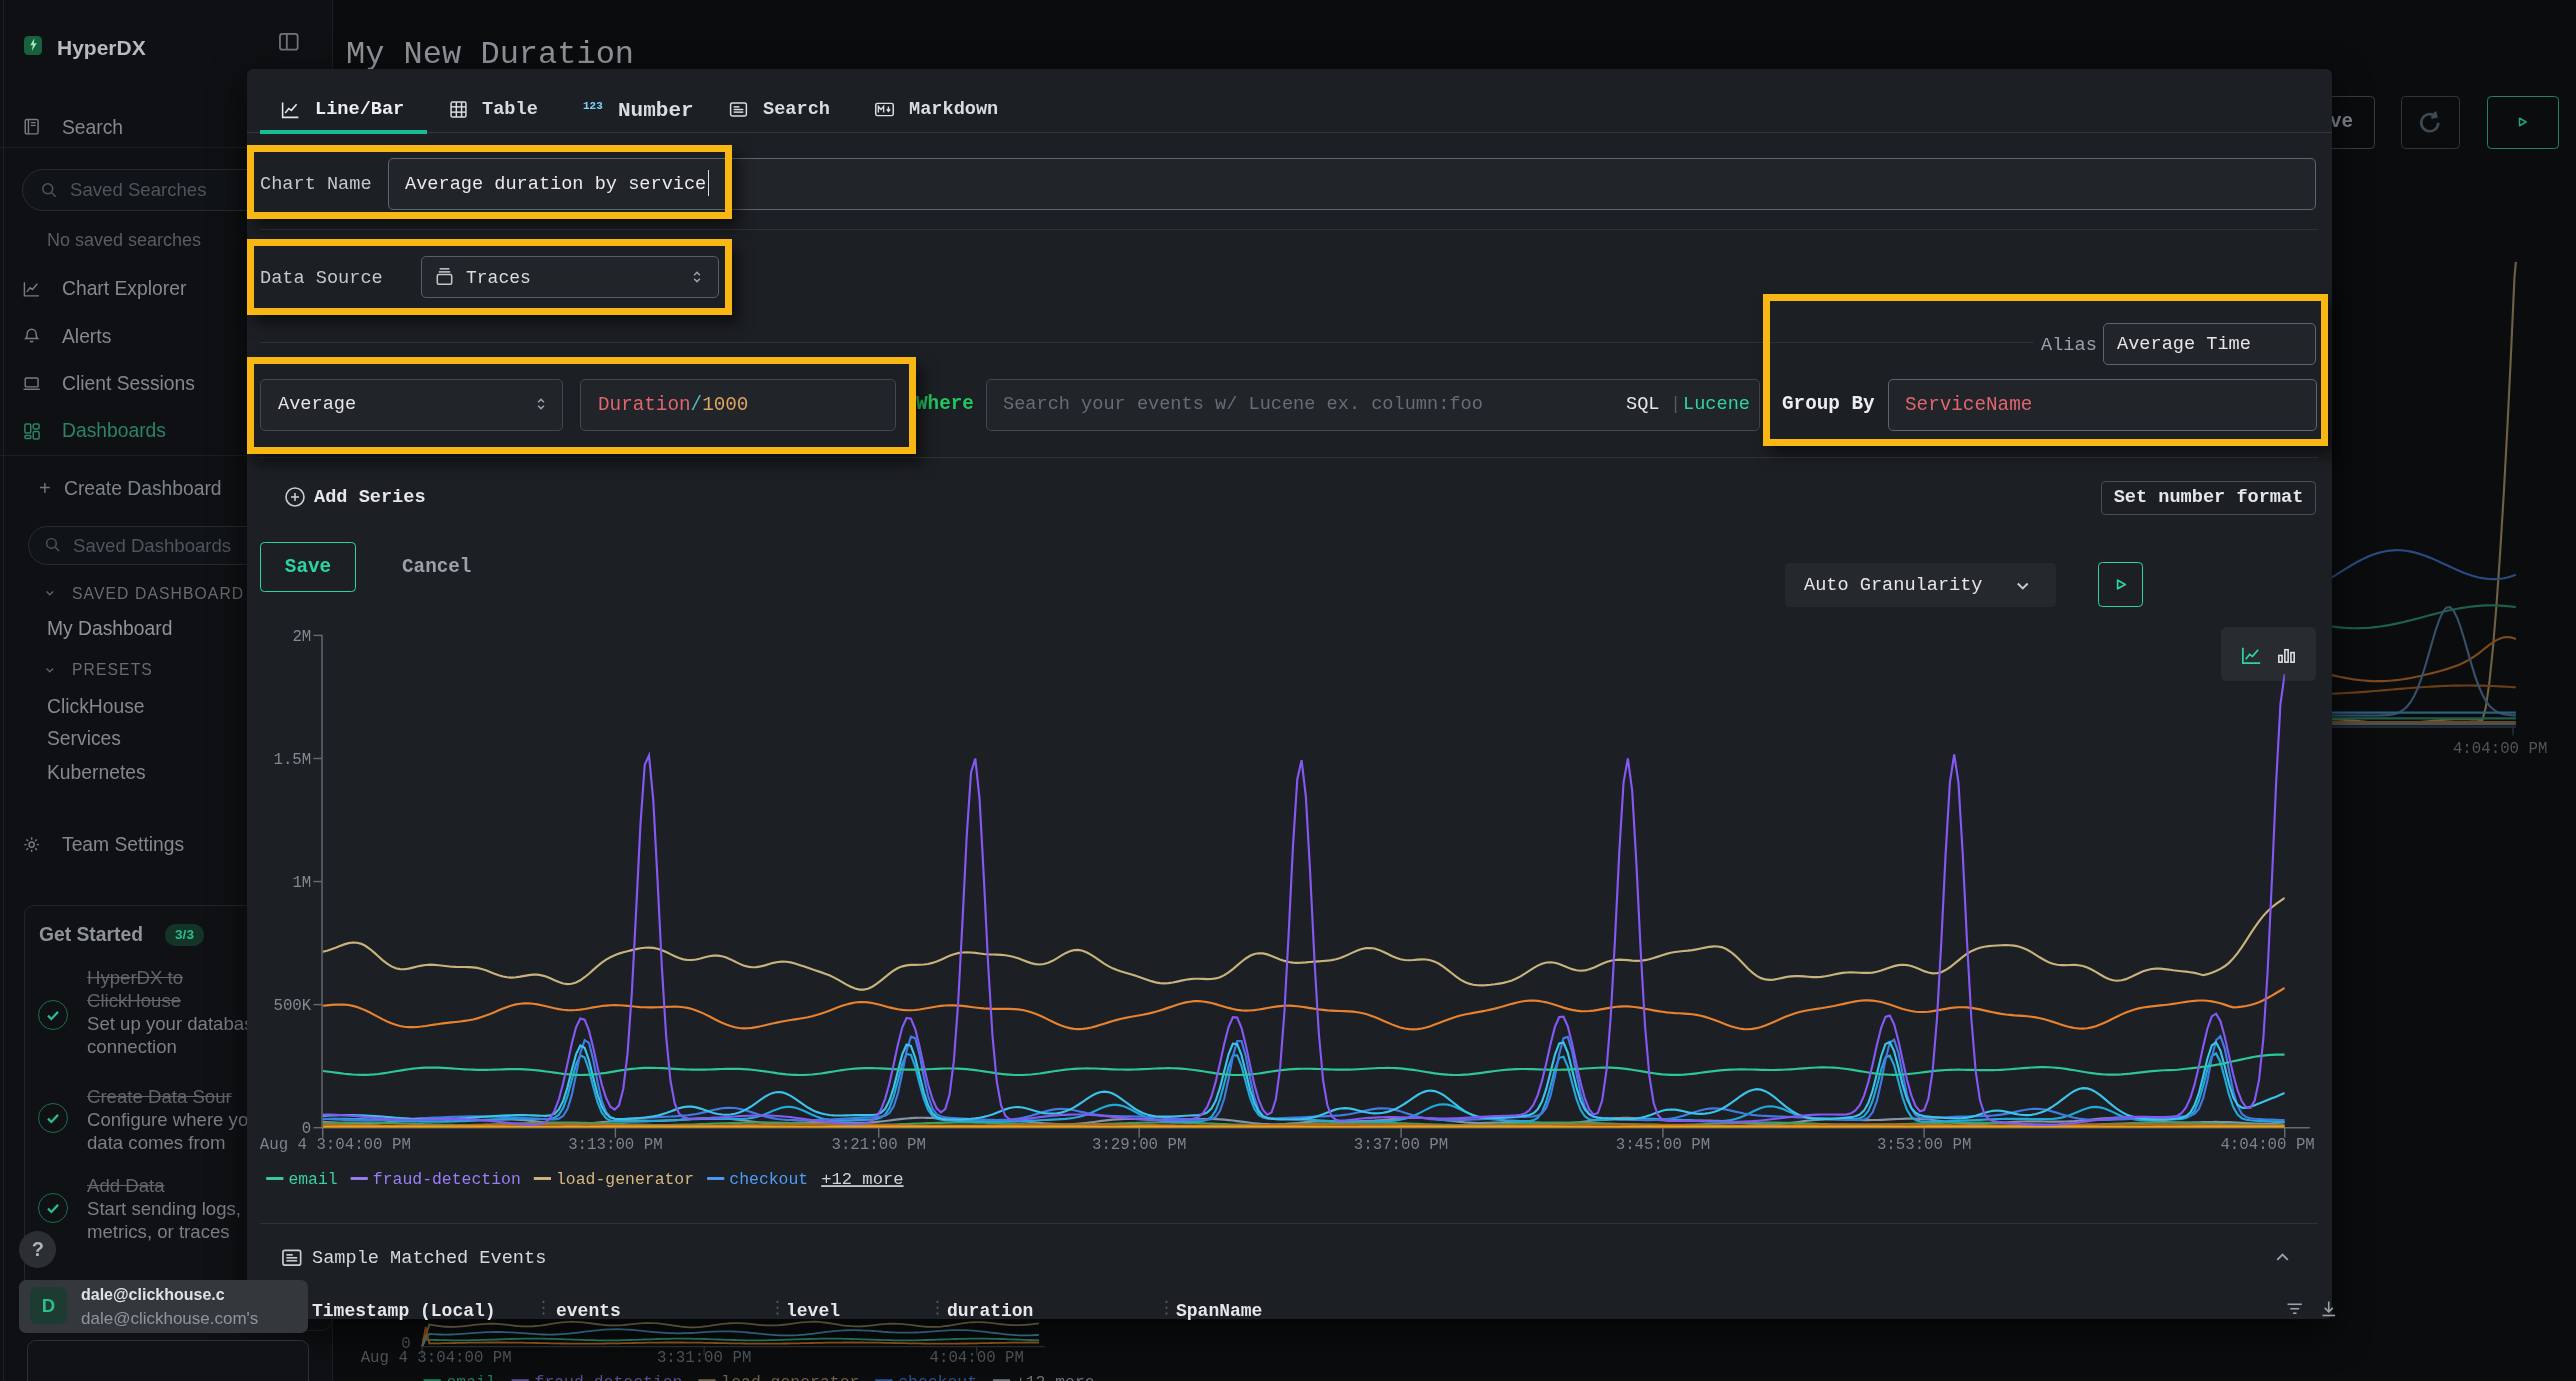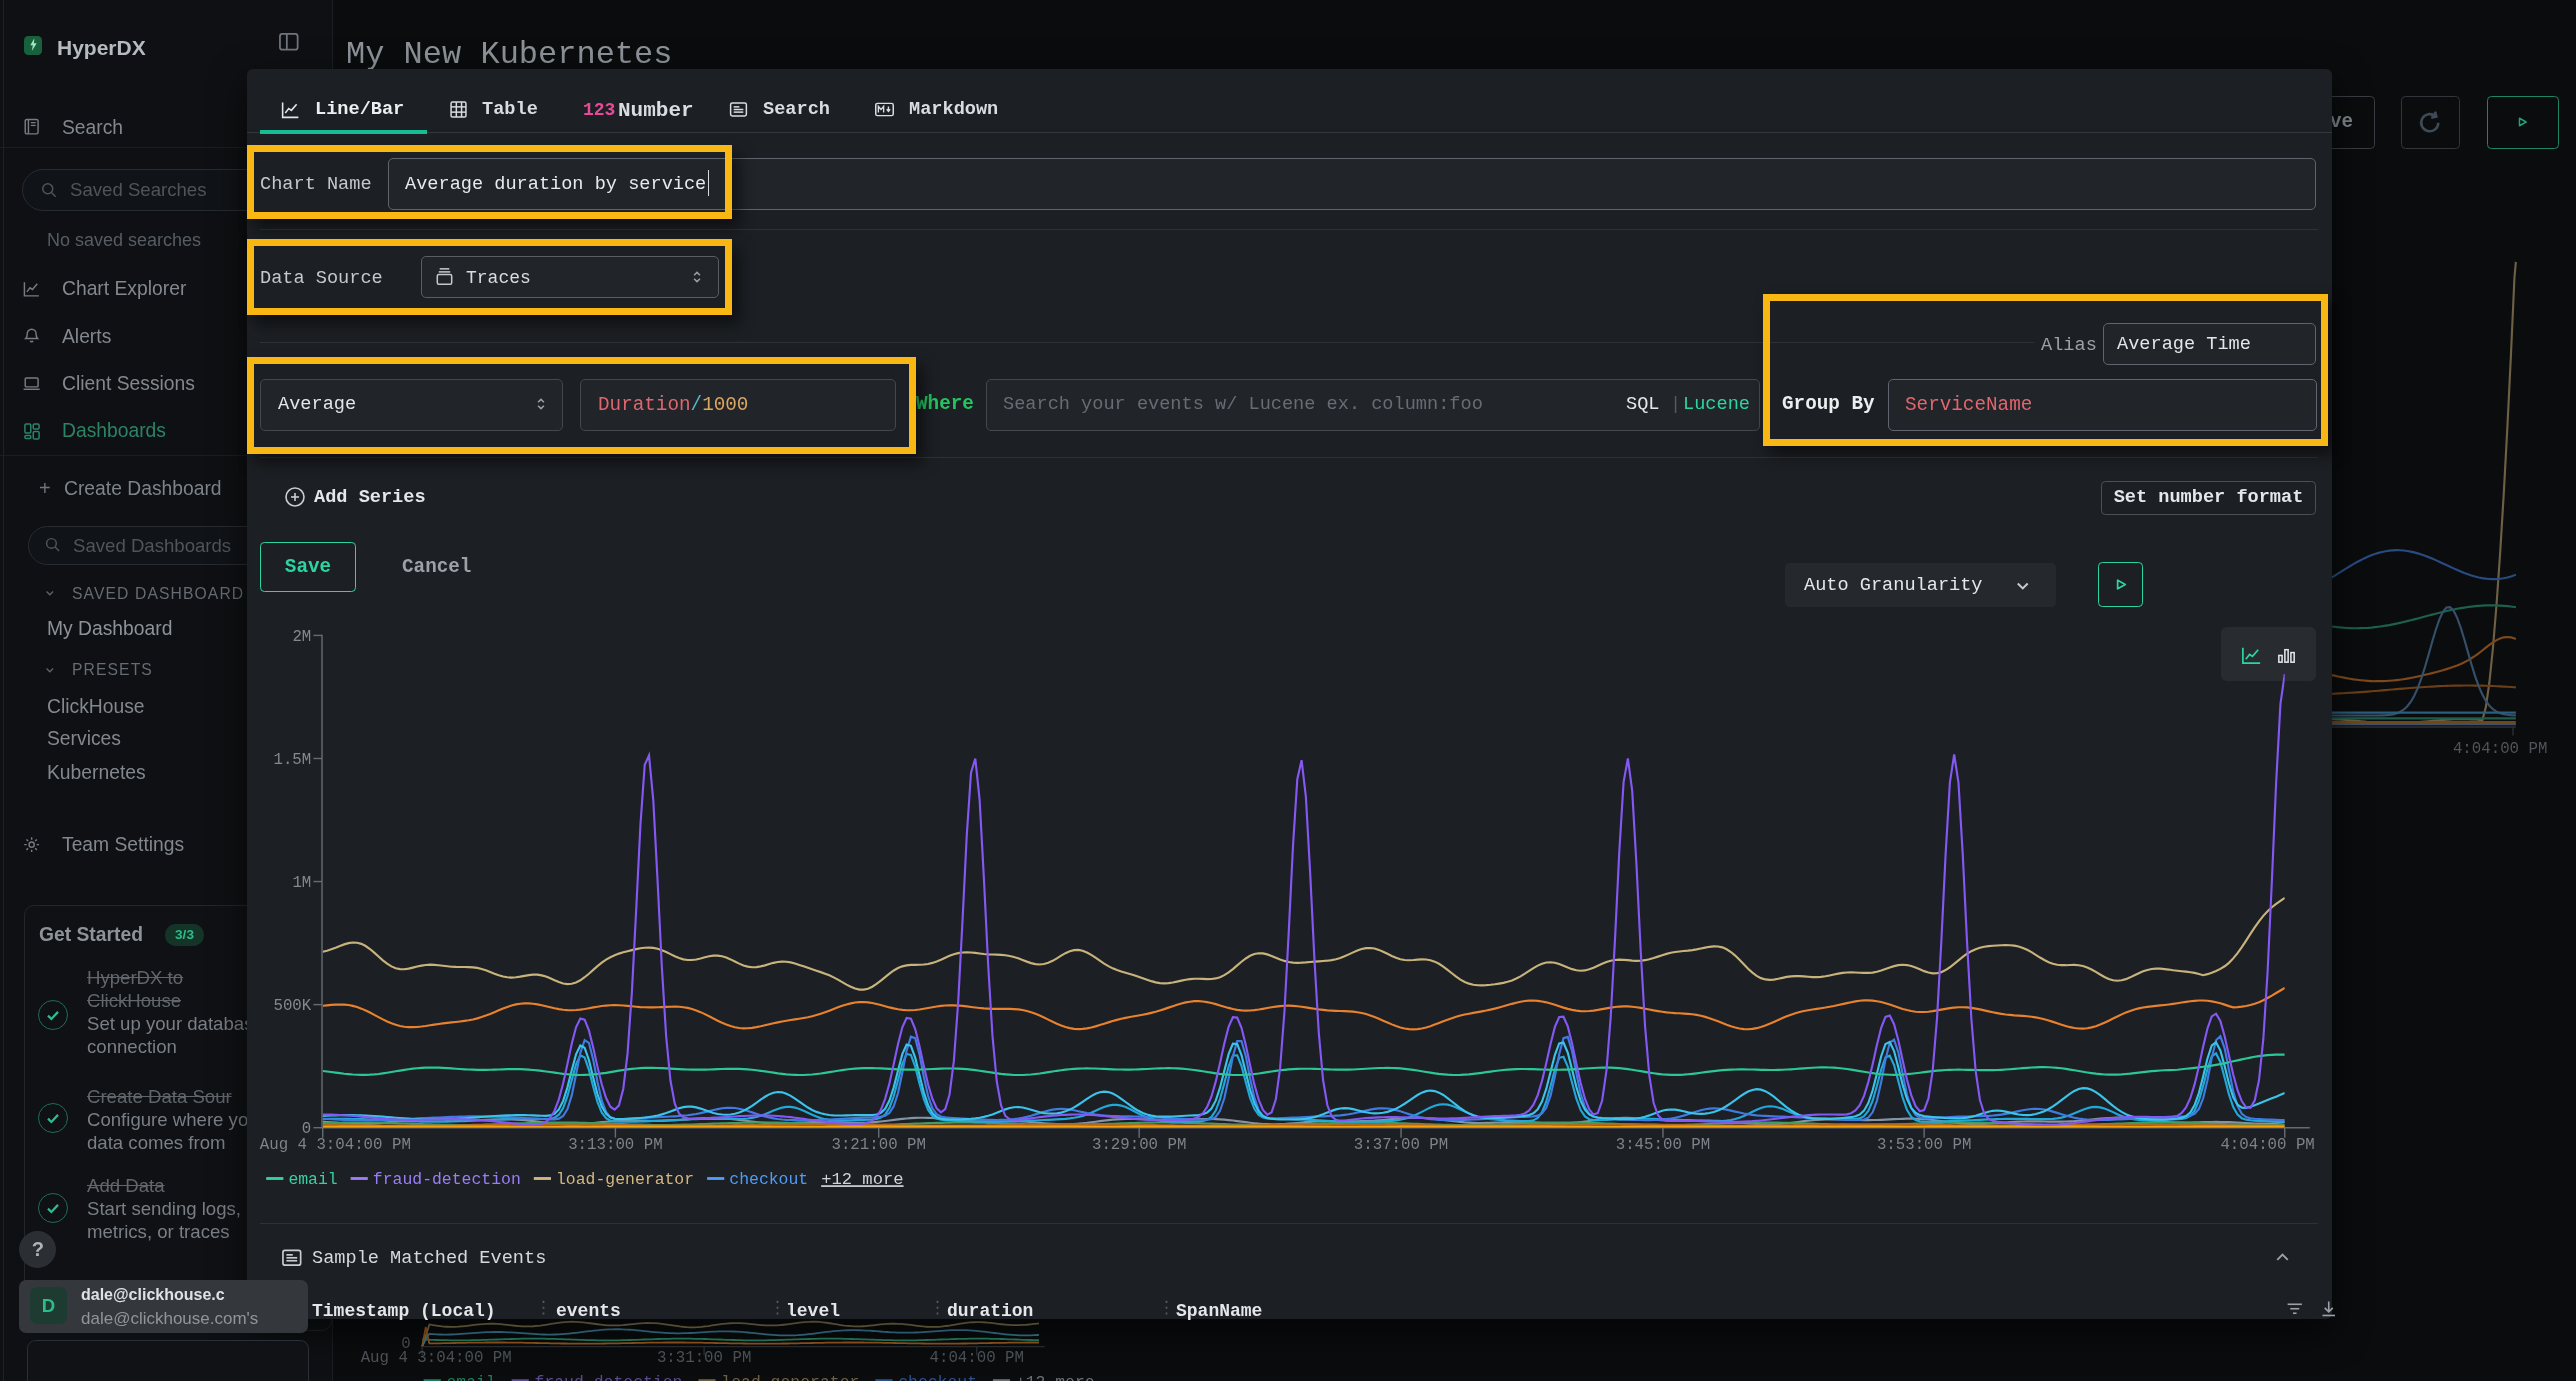--- a/index.html
+++ b/index.html
@@ -109,21 +109,21 @@
     </svg>
     <div class="abs sans" style="left:87px;top:1175px;font-size:18.6px;color:#60666c;text-decoration:line-through">Add Data</div>
     <div class="abs sans" style="left:87px;top:1198px;font-size:18.6px;color:#797f86">Start sending logs,</div>
     <div class="abs sans" style="left:87px;top:1221px;font-size:18.6px;color:#797f86">metrics, or traces</div>
     <div class="abs" style="left:19.3px;top:1231px;width:37px;height:37px;background:#2b2f34;border-radius:50%"></div>
     <div class="abs sans" style="left:19.3px;top:1231px;width:37px;height:37px;text-align:center;line-height:37px;font-size:20px;font-weight:bold;color:#aeb3b8">?</div>
     <svg style="position:absolute;left:277px;top:30px" width="23.6" height="23.6" viewBox="0 0 24 24" fill="none">
       <rect x="3" y="4" width="18" height="16" rx="2.5" stroke="#6f757b" stroke-width="1.8"></rect>
       <line x1="10" y1="4" x2="10" y2="20" stroke="#6f757b" stroke-width="1.8"></line>
     </svg>
-    <div class="abs" style="left:346px;top:36px;font-size:32px;color:#8d9399">My New Kubernetes</div>
+    <div class="abs" style="left:346px;top:36px;font-size:32px;color:#8d9399">My New Duration</div>
     <div class="abs" style="left:2296px;top:96px;width:79px;height:53px;border:1.4px solid #383e44;border-radius:4.3px"></div>
     <div class="abs" style="left:2330px;top:111px;font-size:19.3px;font-weight:bold;color:#7f868d">ve</div>
     <div class="abs" style="left:2401px;top:96px;width:59px;height:53px;border:1.4px solid #30363c;border-radius:4.3px"></div>
     <svg style="position:absolute;left:2414px;top:107px" width="31.5" height="31.5" viewBox="0 0 24 24" fill="none">
       <path d="M18.5 12a6.5 6.5 0 1 1-2.2-4.9" stroke="#3e4a56" stroke-width="2"></path>
       <path d="M16 3.5l1 3.8-3.9.9" stroke="#3e4a56" stroke-width="2" fill="none"></path>
     </svg>
     <div class="abs" style="left:2487px;top:96px;width:72px;height:53px;border:1.4px solid #1f8464;border-radius:4.3px"></div>
     <svg style="position:absolute;left:2512px;top:112px" width="20" height="20" viewBox="0 0 24 24" fill="none">
       <path d="M9 7.5v9l8-4.5z" stroke="#26a076" stroke-width="1.8" stroke-linejoin="round"></path>
@@ -176,21 +176,21 @@
     <div class="abs" style="left:315px;top:99px;font-size:18.6px;font-weight:bold;color:#eceef0">Line/Bar</div>
     <div class="abs" style="left:260px;top:130px;width:167px;height:3.6px;background:#18bb93"></div>
     <svg style="position:absolute;left:448px;top:99px" width="21" height="21" viewBox="0 0 24 24" fill="none">
       <rect x="3.5" y="3.5" width="17" height="17" rx="1.5" stroke="#dadde0" stroke-width="1.7"></rect>
       <line x1="3.5" y1="9" x2="20.5" y2="9" stroke="#dadde0" stroke-width="1.7"></line>
       <line x1="3.5" y1="15" x2="20.5" y2="15" stroke="#dadde0" stroke-width="1.7"></line>
       <line x1="9.5" y1="3.5" x2="9.5" y2="20.5" stroke="#dadde0" stroke-width="1.7"></line>
       <line x1="15.5" y1="3.5" x2="15.5" y2="20.5" stroke="#dadde0" stroke-width="1.7"></line>
     </svg>
     <div class="abs" style="left:482px;top:99px;font-size:18.6px;font-weight:bold;color:#dadde0">Table</div>
-    <div class="abs" style="left:583px;top:100px;font-size:18px;font-weight:bold;color:#ec4899">123</div>
+    <div class="abs" style="left:583px;top:100px;font-size:11px;font-weight:bold;color:#7dd3fc">123</div>
     <div class="abs" style="left:618px;top:99px;font-size:21px;font-weight:bold;color:#dadde0">Number</div>
     <svg style="position:absolute;left:728px;top:99px" width="21" height="21" viewBox="0 0 24 24" fill="none">
       <rect x="3" y="4.5" width="18" height="15" rx="2" stroke="#dadde0" stroke-width="1.7"></rect>
       <line x1="6.5" y1="9" x2="13" y2="9" stroke="#dadde0" stroke-width="1.7"></line>
       <line x1="6.5" y1="12" x2="17.5" y2="12" stroke="#dadde0" stroke-width="1.7"></line>
       <line x1="6.5" y1="15" x2="17.5" y2="15" stroke="#dadde0" stroke-width="1.7"></line>
     </svg>
     <div class="abs" style="left:763px;top:99px;font-size:18.6px;font-weight:bold;color:#dadde0">Search</div>
     <svg style="position:absolute;left:874px;top:99px" width="21" height="21" viewBox="0 0 24 24" fill="none">
       <rect x="2" y="5" width="20" height="14" rx="2" stroke="#dadde0" stroke-width="1.7"></rect>

